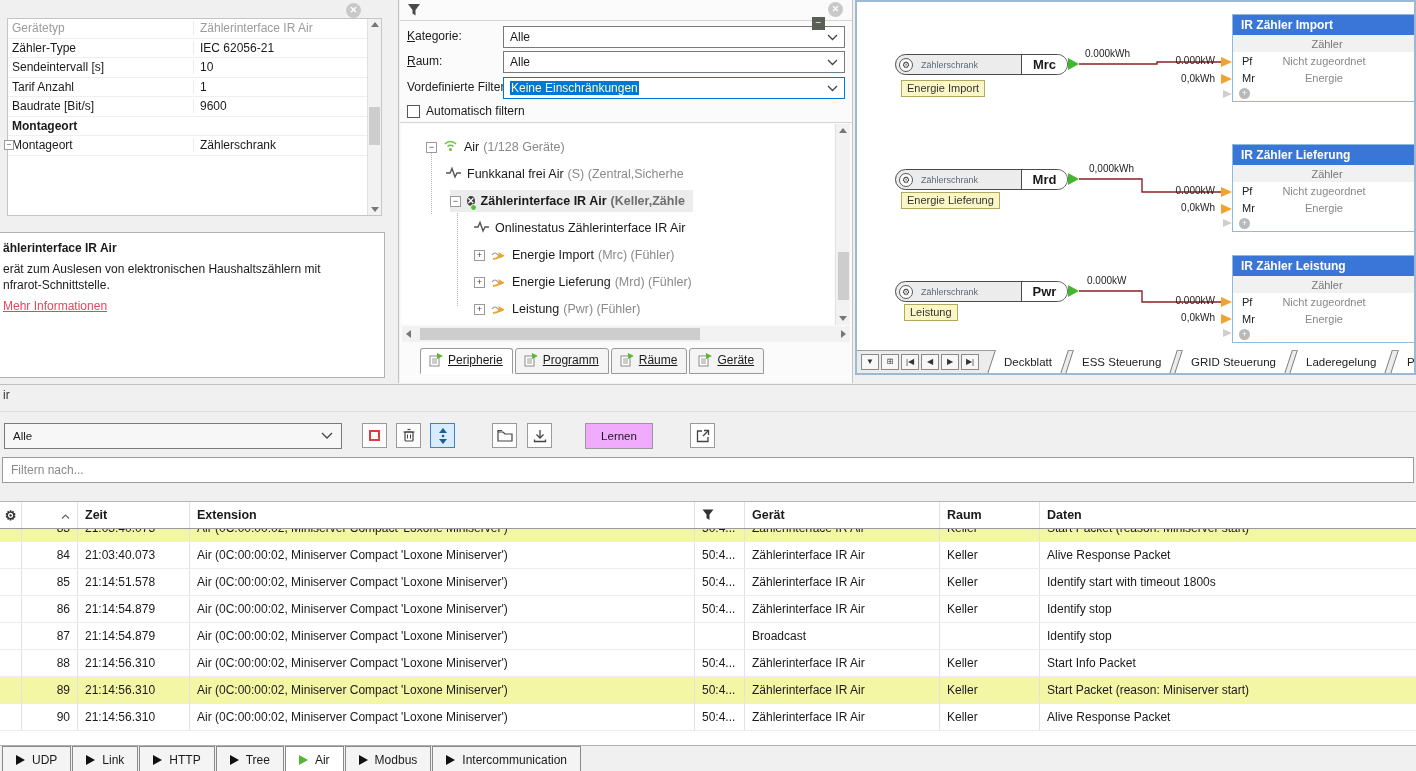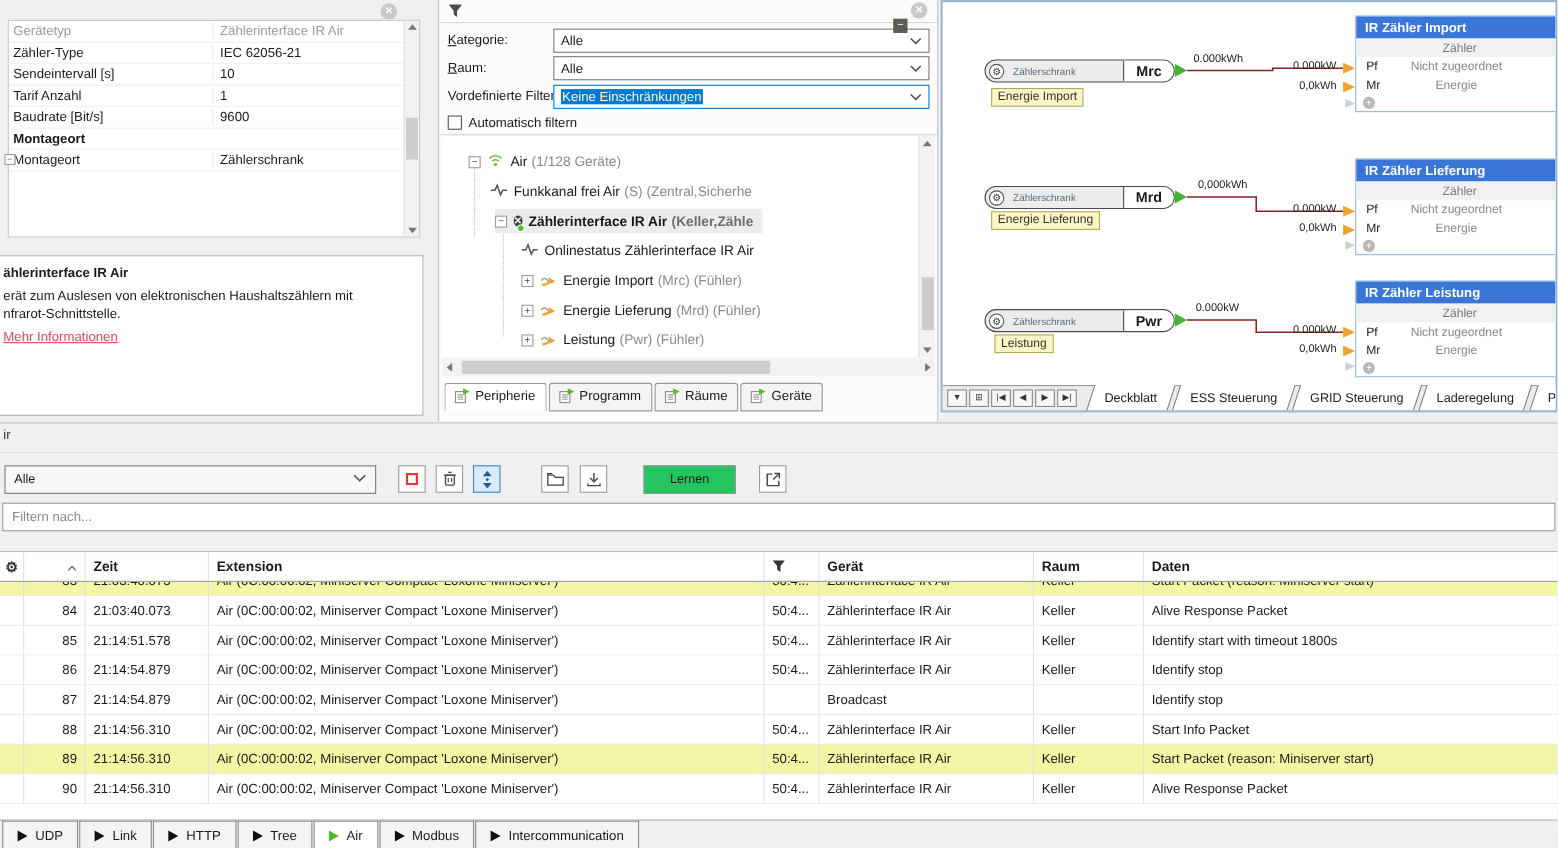--- a/index.html
+++ b/index.html
@@ -56,21 +56,21 @@
   .expbox { width:11px; height:11px; border:1px solid #9a9a9a; background:#fff; font-size:9px; line-height:9px; text-align:center; color:#444; margin-right:6px; flex:none; }
   .ticon { margin-right:6px; flex:none; position:relative; }
   .devcirc { width:15px; height:15px; border-radius:50%; background:#3f3f3f; color:#fff; font-size:9px; font-weight:bold; text-align:center; line-height:15px; }
   .devdot { position:absolute; right:-2px; bottom:-2px; width:7px; height:7px; border-radius:50%; background:#52c02e; border:1px solid #fff; }
   .dotline { position:absolute; border-left:1px dotted #b5b5b5; }
   .collapse-all { position:absolute; left:412px; top:17px; width:13px; height:13px; background:#5a5f56; color:#fff; font-size:10px; line-height:12px; text-align:center; cursor:pointer; }
   .vscroll { position:absolute; left:435px; top:124px; width:15px; height:201px; background:#f2f2f2; border-left:1px solid #e2e2e2; }
   .vscroll .thumb { position:absolute; left:2px; top:128px; width:11px; height:48px; background:#cdcdcd; }
   .hscroll { position:absolute; left:2px; top:326px; width:448px; height:16px; background:#f2f2f2; }
   .hscroll .thumb { position:absolute; left:18px; top:2px; width:280px; height:12px; background:#cdcdcd; }
-  .treetabs { position:absolute; left:4px; top:348px; display:flex; gap:2px; }
+  .treetabs { position:absolute; left:20px; top:348px; display:flex; gap:2px;text-decoration:underline; }
   .ttab { display:flex; align-items:center; gap:5px; padding:4px 9px 6px 8px; border:1px solid #9a9a9a; border-radius:3px 3px 0 0;
           background:#f4f4f4; font-size:12px; cursor:pointer; }
   .ttab.active { background:#fff; border-bottom-color:#fff; }
 
   
   .canvas { position:absolute; left:855px; top:0; width:561px; height:375px; background:#fff; border:2px solid #9db8d2; overflow:hidden; }
   .wiresvg { position:absolute; left:0; top:0; pointer-events:none; }
   .pill { position:absolute; left:38px; width:173px; height:21px; border:1.5px solid #4a4a4a; border-radius:11px;
           background:#ececec; display:flex; align-items:center; overflow:hidden; cursor:pointer; }
   .pill .pgear { width:14px; height:14px; border:1px solid #555; border-radius:50%; background:#fff; font-size:9px; line-height:13px; text-align:center; color:#333; margin-left:3px; flex:none; }
@@ -101,21 +101,21 @@
   .mtitle { position:absolute; left:3px; top:3px; font-size:12px; color:#333; }
   .mtb-sep { position:absolute; left:0; top:26px; width:100%; border-top:1px solid #dcdcdc; }
   .mcombo { position:absolute; left:4px; top:38px; width:338px; height:26px; background:#f7f7f7; border:1px solid #7a7a7a;
             display:flex; align-items:center; padding-left:8px; font-size:11.5px; cursor:pointer; }
   .mcombo .cval { flex:1; }
   .mcombo .cchev { margin-right:8px; }
   .tbtn { position:absolute; top:38px; width:25px; height:25px; border:1px solid #9a9a9a; background:#fdfdfd;
           display:flex; align-items:center; justify-content:center; cursor:pointer; }
   .tbtn.active { background:#d9ecff; border-color:#3f82c9; }
   .recsq { width:11px; height:11px; border:2px solid #e23b3b; background:#fff; }
-  .lernen { position:absolute; left:585px; top:38px; width:84px; height:26px; border:1px solid #9a9a9a; background:#22c55e;
+  .lernen { position:absolute; left:585px; top:38px; width:68px; height:26px; border:1px solid #9a9a9a; background:#f0abfc;
             font-size:11.5px; text-align:center; line-height:24px; cursor:pointer; }
   .mfilter { position:absolute; left:2px; top:72px; width:1412px; height:26px; border:1px solid #9a9a9a; background:#fff;
              font-size:12px; padding-left:8px; font-family:"Liberation Sans",sans-serif; }
   .mfilter::placeholder { color:#8a8a8a; }
 
   .mtable { position:absolute; left:0; top:116px; width:1416px; background:#fff; border-top:1px solid #b5b5b5; }
   .thead { display:flex; height:27px; border-bottom:1px solid #9a9a9a; background:#fff; font-weight:bold; font-size:12.5px; align-items:center; }
   .thead > div, .trow > div { border-right:1px solid #e2e2e2; height:100%; display:flex; align-items:center; white-space:nowrap; overflow:hidden; }
   .c-gear { width:22px; justify-content:center; }
   .c-num  { width:56px; justify-content:flex-end; padding-right:7px; }

